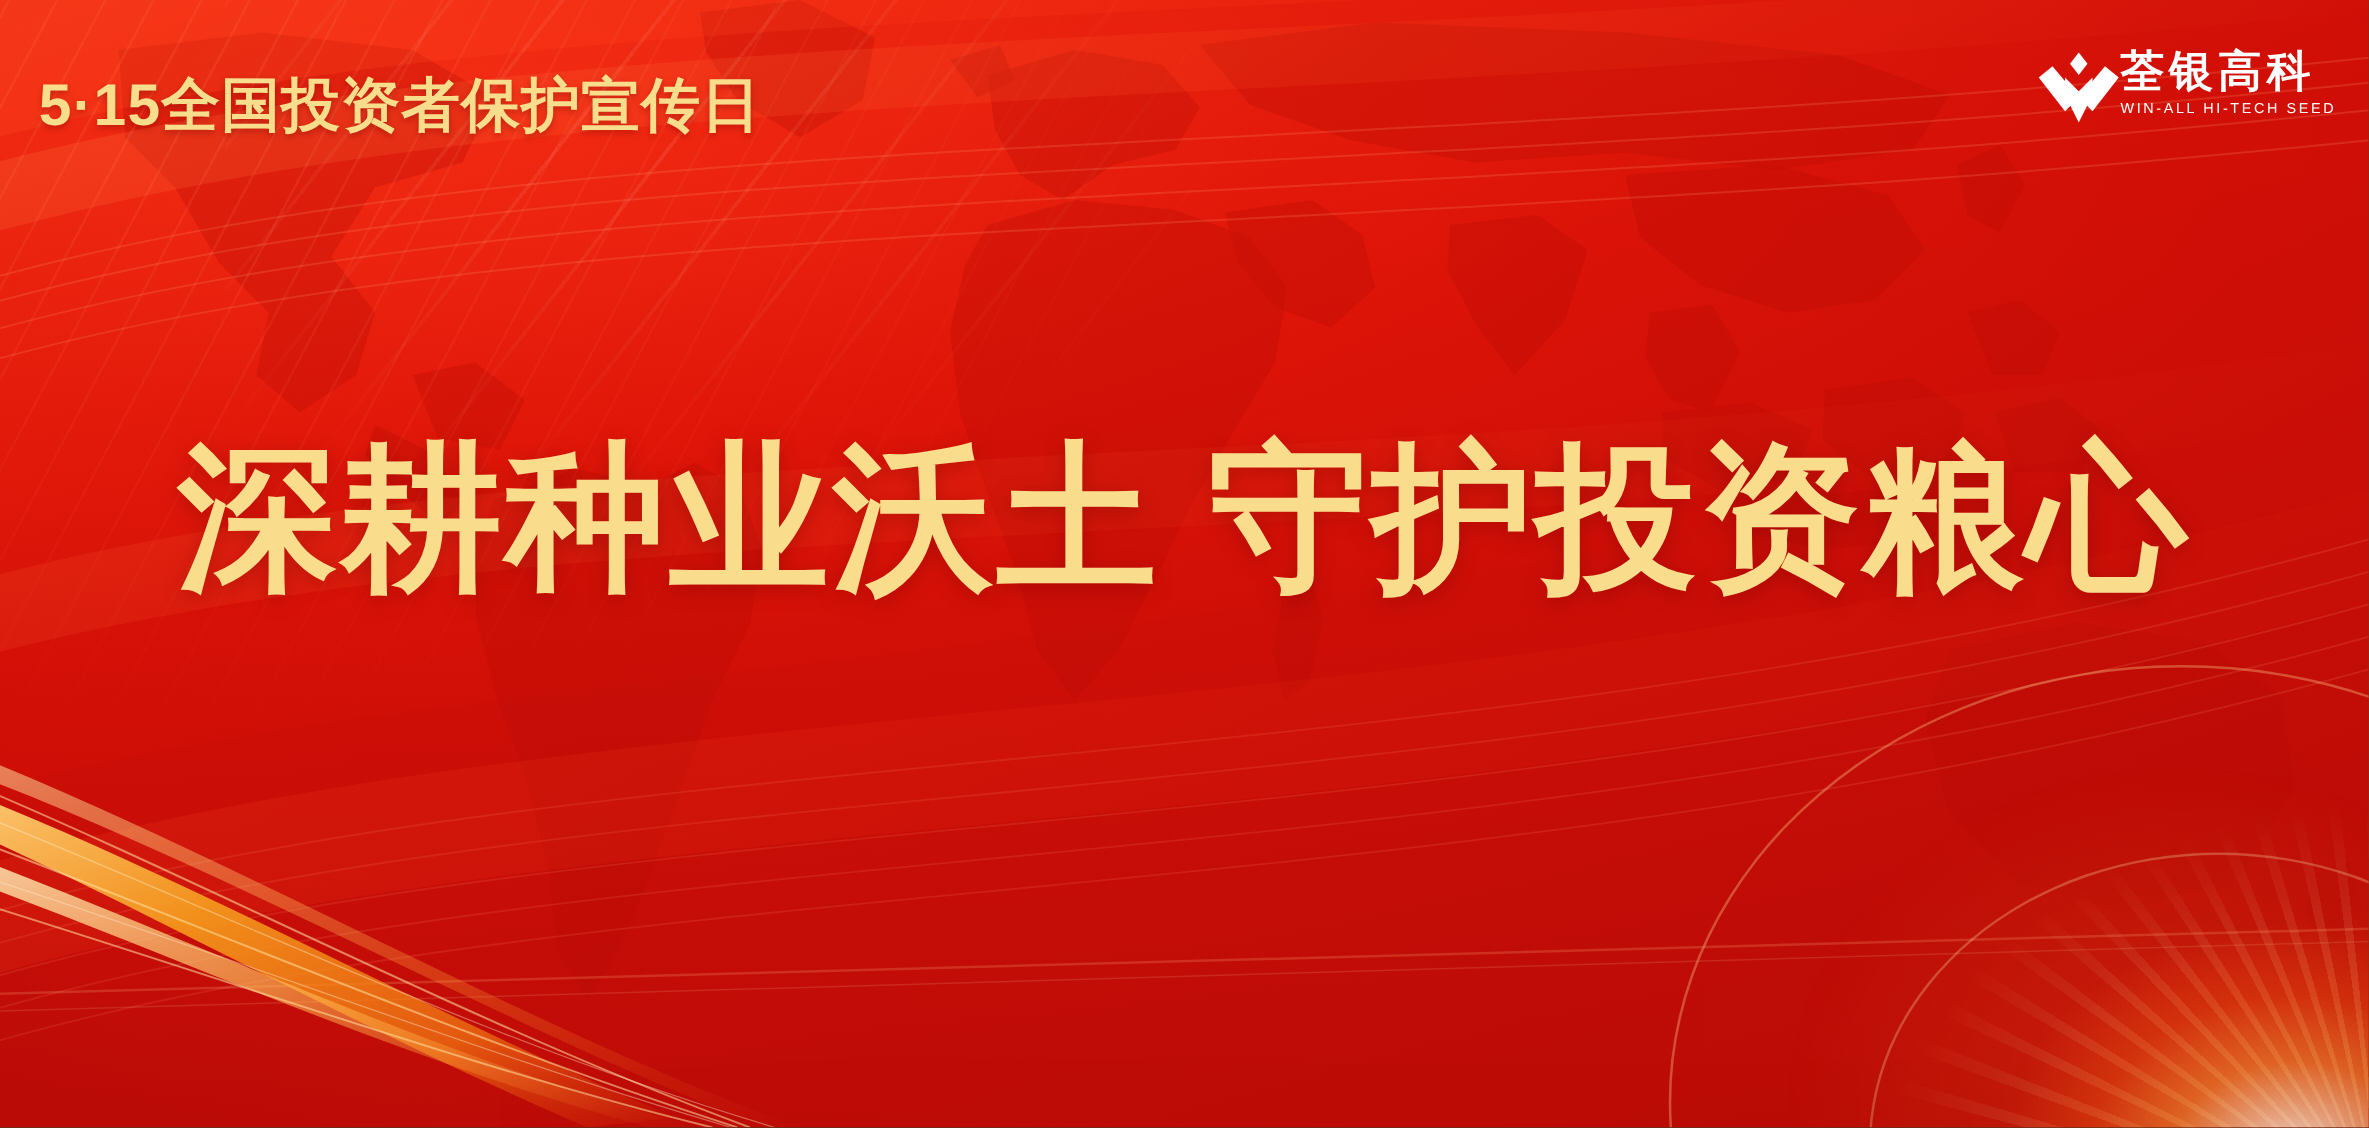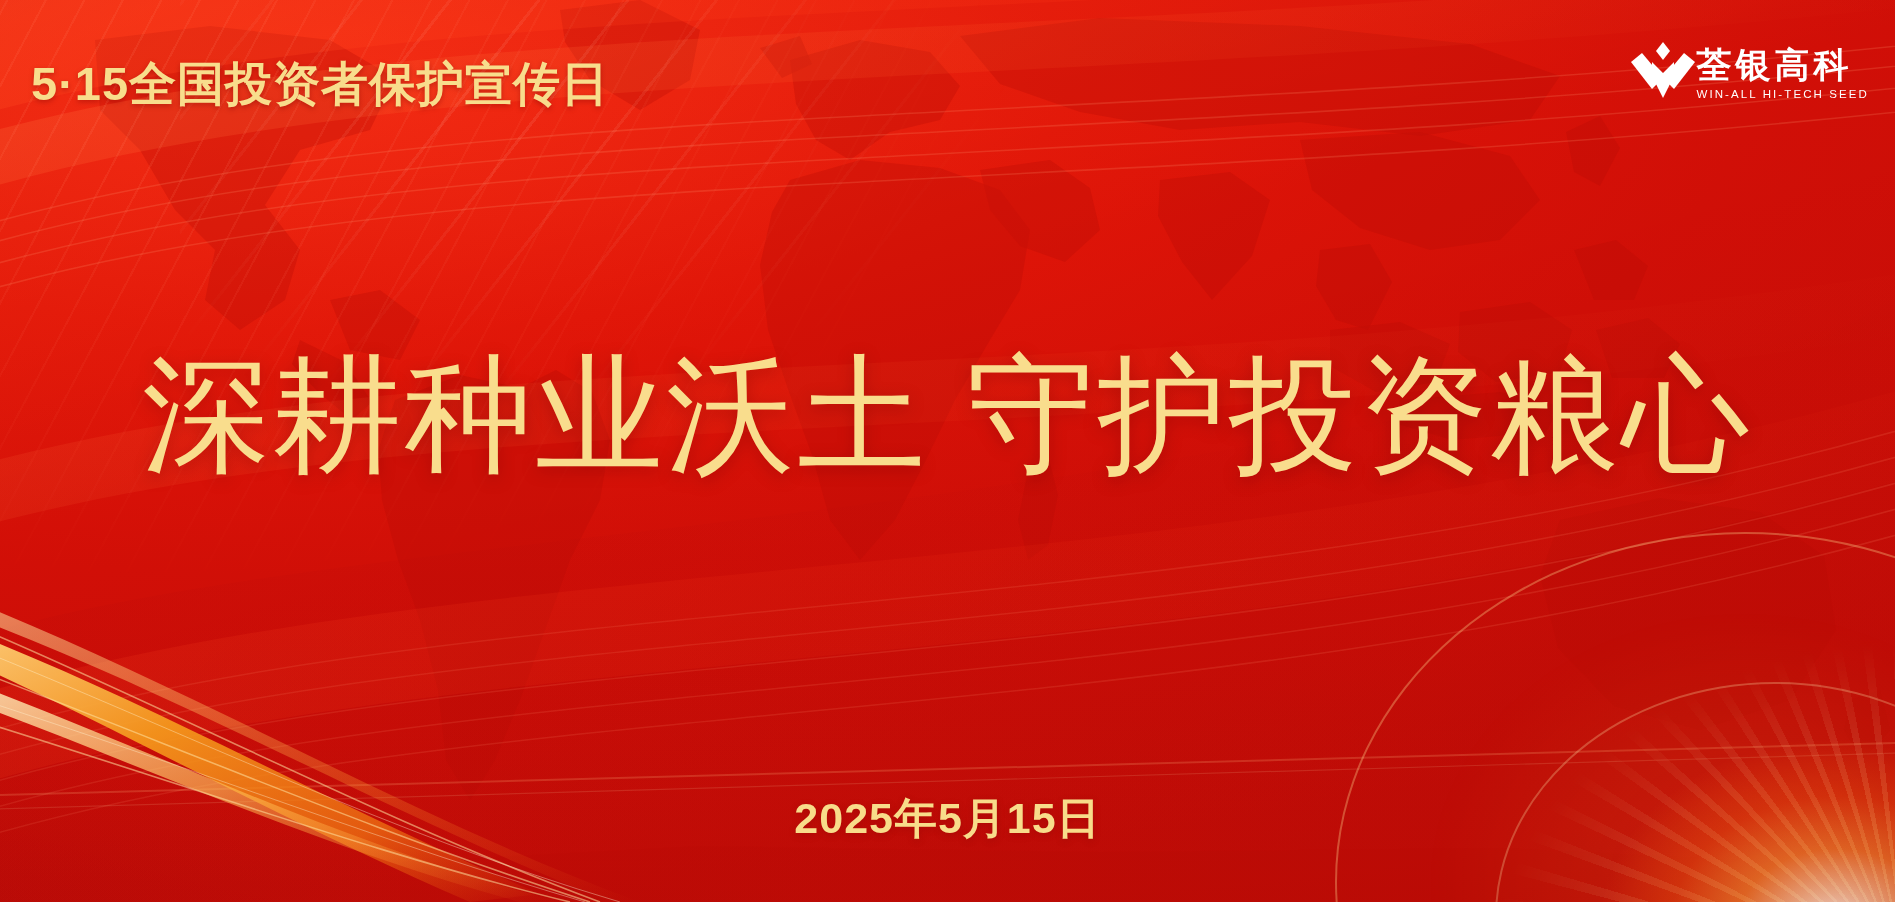--- a/index.html
+++ b/index.html
@@ -112,39 +112,39 @@
     font-size:47px;
     font-weight:700;
     letter-spacing:1px;
     color:#f8dd8c;
     white-space:nowrap;
     text-shadow:0 2px 5px rgba(120,0,0,.38);
   }
 
   .logo{
     position:absolute;right:26px;top:40px;
-    display:flex;align-items:flex-end;
+    display:flex;align-items:flex-start;
   }
   .logo-mark{position:relative;width:66px;height:60px;flex:0 0 auto;}
   .logo-mark svg{width:100%;height:100%;display:block;}
   .logo-text{display:flex;flex-direction:column;justify-content:center;}
   .logo-cn{
     font-size:35px;font-weight:700;color:#ffffff;
     letter-spacing:4px;line-height:1.02;white-space:nowrap;
   }
   .logo-en{
     font-size:11.5px;font-weight:400;color:#ffffff;
     letter-spacing:2.1px;white-space:nowrap;margin-top:5px;
   }
 
   .headline{
     position:absolute;left:0;right:0;top:339px;
     text-align:center;
     font-size:128px;
-    font-weight:400;
+    font-weight:700;
     color:#f9dd8d;
     letter-spacing:3px;
     line-height:1.18;
     white-space:nowrap;
     text-shadow:0 4px 16px rgba(110,0,0,.34);
   }
 
   .date{
     position:absolute;left:0;right:0;top:790px;
     text-align:center;
@@ -327,16 +327,15 @@
         </svg>
       </span>
       <span class="logo-text">
         <span class="logo-cn">荃银高科</span>
         <span class="logo-en">WIN-ALL HI-TECH SEED</span>
       </span>
     </div>
 
     <div class="headline">深耕种业沃土  守护投资粮心</div>
 
-    <div class="date">2025年5月15日</div>
 
   </div>
 </div>
 
 </body></html>

